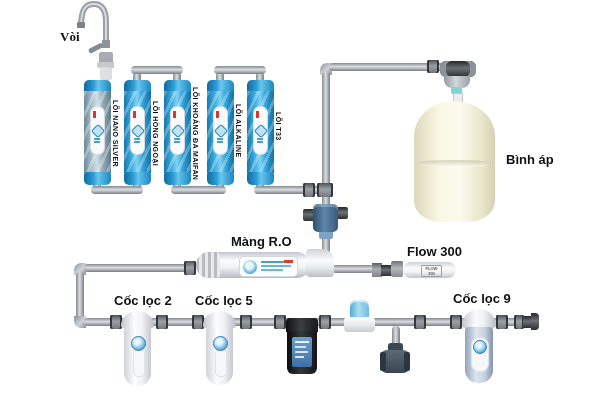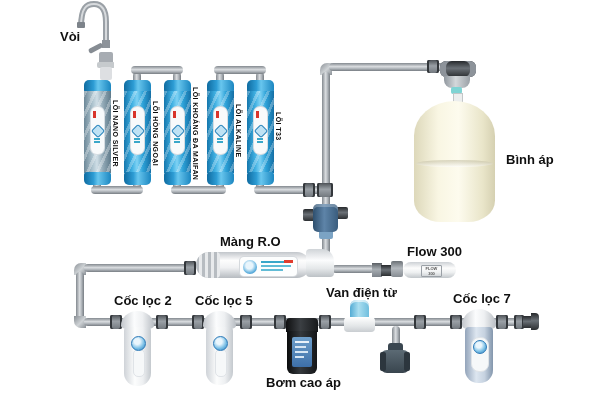--- a/index.html
+++ b/index.html
@@ -108,21 +108,21 @@
   <svg style="position:absolute;left:66px;top:0;z-index:4;" width="48" height="84" viewBox="0 0 48 84">
     <path d="M 15 27 C 15 7 21 4 28 4 C 36 4 40 10 40 22 L 40 42" fill="none" stroke="#9aa0a6" stroke-width="6"></path>
     <path d="M 15 27 C 15 7 21 4 28 4 C 36 4 40 10 40 22 L 40 42" fill="none" stroke="#d7dadd" stroke-width="2"></path>
     <rect x="11" y="22" width="8" height="6" rx="1" fill="#7d838a"></rect>
     <rect x="36" y="40" width="8" height="8" fill="#8d939a"></rect>
     <rect x="22" y="46" width="15" height="5" rx="2" transform="rotate(-28 29 48)" fill="#868c93"></rect>
     <rect x="33" y="52" width="14" height="12" rx="2" fill="#a7acb2"></rect>
     <rect x="31" y="62" width="18" height="6" rx="2" fill="#c6cacd"></rect>
     <rect x="34" y="67" width="12" height="13" rx="2" fill="#dddfe2"></rect>
   </svg>
-  <div class="lbl" style="left:60px;top:29px;">Vòi</div>
+  <div class="lbl" style="left:60px;top:29px;font-family:Liberation Serif, serif;">Vòi</div>
 
   <div class="cart gray" style="left:84px;top:80px;">
     <div class="cap" style="top:0;"></div>
     <div class="body"></div>
     <div class="tag">
         <div class="red"></div>
         <div class="hex"></div>
         <div class="ln" style="top:31px;"></div>
         <div class="ln" style="top:34px;"></div>
       </div>
@@ -202,21 +202,21 @@
        background:repeating-linear-gradient(to right,#b7bcc1 0 3px,#e8eaec 3px 6px);"></div>
   <div style="position:absolute;left:240px;top:257px;width:57px;height:19px;z-index:5;border-radius:4px;background:#fdfefe;box-shadow:0 0 0 1px #d5d9dd;">
     <div style="position:absolute;left:3px;top:2.5px;width:14px;height:14px;border-radius:50%;background:radial-gradient(circle at 45% 40%,#e8f5fc 0 30%,#5fb0de 65%,#2470ae);"></div>
     <div style="position:absolute;left:21px;top:4px;width:26px;height:2px;background:#3aa7c9;"></div>
     <div style="position:absolute;left:21px;top:8px;width:30px;height:2px;background:#62bcd6;"></div>
     <div style="position:absolute;left:21px;top:12px;width:22px;height:2px;background:#62bcd6;"></div>
     <div style="position:absolute;left:44px;top:3px;width:9px;height:3px;background:#e03c2e;"></div>
   </div>
   <div style="position:absolute;left:306px;top:249px;width:28px;height:28px;z-index:5;border-radius:4px 12px 4px 4px;
        background:linear-gradient(to bottom,#d0d4d8,#fbfcfd 40%,#e4e7e9 70%,#bcc1c6);"></div>
-  <div class="lbl" style="left:220px;top:234px;">Màng R.O</div>
+  <div class="lbl" style="left:231px;top:234px;">Màng R.O</div>
 
   <div style="position:absolute;left:372px;top:263px;width:10px;height:14px;z-index:4;background:linear-gradient(to bottom,#5a5f64,#a7adb2 45%,#7d838a);"></div>
   <div class="metal-dark" style="position:absolute;left:381px;top:265px;width:11px;height:11px;z-index:4;"></div>
   <div style="position:absolute;left:391px;top:261px;width:12px;height:16px;z-index:4;border-radius:2px;background:linear-gradient(to bottom,#6b7176,#b4b9be 45%,#878d93);"></div>
   <div style="position:absolute;left:403px;top:262px;width:53px;height:16px;z-index:4;border-radius:8px;
        background:linear-gradient(to bottom,#cdd1d5,#fdfdfd 38%,#eef0f1 65%,#c2c7cb);"></div>
   <div style="position:absolute;left:421px;top:265px;width:19px;height:10px;z-index:5;border:1px solid #9aa0a6;border-radius:1px;
        font-size:4px;font-weight:bold;color:#555;text-align:center;line-height:5px;font-family:'Liberation Sans',sans-serif;overflow:hidden;word-spacing:19px;">FLOW 300</div>
   <div class="lbl" style="left:407px;top:244px;">Flow 300</div>
 
@@ -229,40 +229,38 @@
   <div class="cupcap" style="left:203px;top:311px;width:33px;height:18px;z-index:4;"></div>
   <div class="cupbody" style="left:206px;top:327px;width:27px;height:58px;"></div>
   <div class="cupstrip" style="left:215px;top:349px;width:10px;height:26px;"></div>
   <div class="cupdot" style="left:213px;top:336px;width:13px;height:13px;"></div>
   <div class="lbl" style="left:195px;top:293px;">Cốc lọc 5</div>
 
   <div class="cupcap" style="left:462px;top:309px;width:34px;height:20px;z-index:4;"></div>
   <div class="cupbody clear" style="left:465px;top:327px;width:28px;height:56px;"></div>
   <div class="cupstrip" style="left:471px;top:337px;width:16px;height:33px;border-radius:8px;"></div>
   <div class="cupdot" style="left:473px;top:340px;width:12px;height:12px;"></div>
-  <div class="lbl" style="left:453px;top:291px;">Cốc lọc 7</div>
+  <div class="lbl" style="left:453px;top:291px;">Cốc lọc 9</div>
 
   <div style="position:absolute;left:286px;top:318px;width:32px;height:14px;z-index:4;border-radius:4px 4px 0 0;
        background:linear-gradient(to right,#0e0f10,#3b3f43 45%,#17191b);"></div>
   <div style="position:absolute;left:287px;top:331px;width:30px;height:43px;z-index:4;border-radius:0 0 6px 6px;
        background:linear-gradient(to right,#0b0c0d,#34383c 45%,#141618);"></div>
   <div style="position:absolute;left:292px;top:337px;width:20px;height:30px;z-index:5;border-radius:2px;
        background:linear-gradient(to bottom,#6fa0cc,#3d6fa8);">
     <div style="position:absolute;left:3px;top:4px;width:14px;height:1.5px;background:#eaf2fa;"></div>
     <div style="position:absolute;left:3px;top:9px;width:11px;height:1.5px;background:#d7e6f4;"></div>
     <div style="position:absolute;left:3px;top:14px;width:13px;height:1.5px;background:#d7e6f4;"></div>
     <div style="position:absolute;left:3px;top:19px;width:9px;height:1.5px;background:#d7e6f4;"></div>
   </div>
-  <div class="lbl" style="left:266px;top:375px;">Bơm cao áp</div>
 
   <div style="position:absolute;left:350px;top:300px;width:19px;height:20px;z-index:4;border-radius:6px 6px 2px 2px;
        background:linear-gradient(to right,#53abd4,#aadef0 45%,#6fbede);box-shadow:inset 0 2px 0 rgba(255,255,255,0.6);"></div>
   <div style="position:absolute;left:344px;top:317px;width:31px;height:15px;z-index:4;border-radius:4px;
        background:linear-gradient(to bottom,#ffffff,#e3e6e8 60%,#c9cdd1);"></div>
-  <div class="lbl" style="left:326px;top:285px;">Van điện từ</div>
 
   <div style="position:absolute;left:388px;top:343px;width:15px;height:10px;z-index:4;border-radius:3px;background:#3a4650;"></div>
   <div style="position:absolute;left:380px;top:350px;width:30px;height:23px;z-index:4;border-radius:7px;
        background:linear-gradient(to bottom,#5b6a74,#39454e);"></div>
   <div style="position:absolute;left:380px;top:352px;width:6px;height:19px;z-index:5;border-radius:2px;background:#2c363e;"></div>
   <div style="position:absolute;left:404px;top:352px;width:6px;height:19px;z-index:5;border-radius:2px;background:#2c363e;"></div>
 
 
 </div>
 

